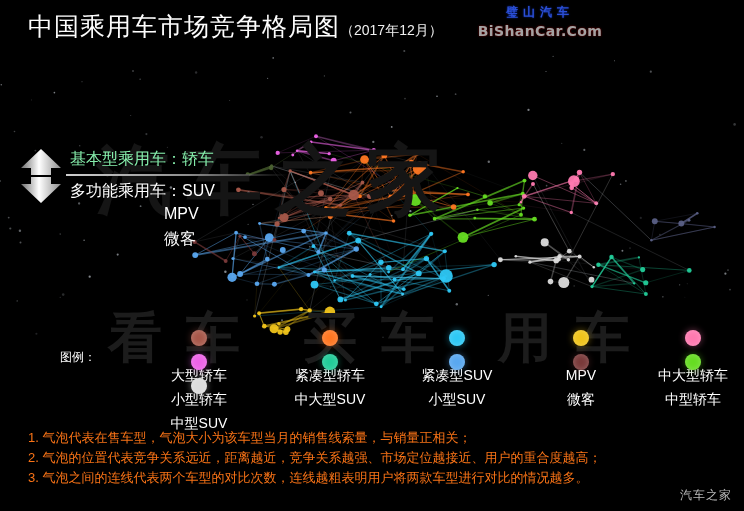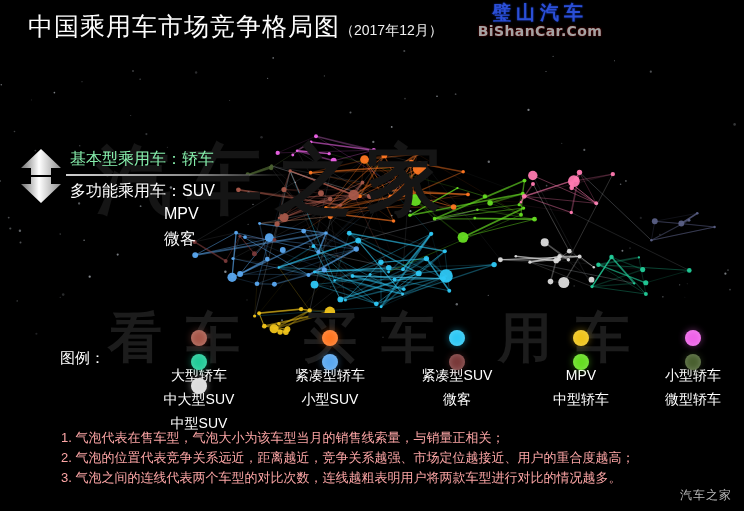--- a/index.html
+++ b/index.html
@@ -14,21 +14,21 @@
   
   .header{position:absolute;left:0;top:0;width:612px;height:54px;}
   .title{
     position:absolute;left:28px;top:10px;
     font-size:25px;letter-spacing:1px;color:#fdfdfd;white-space:nowrap;
   }
   .title .date{font-size:14px;letter-spacing:0;color:#f0f0f0;}
 
   .brand{position:absolute;right:6px;top:2px;width:132px;height:44px;text-align:center;}
   .brand-cn{
-    font-size:19px;font-weight:bold;color:#2b4fd6;letter-spacing:5px;
+    font-size:12px;font-weight:bold;color:#2b4fd6;letter-spacing:5px;
     line-height:20px;text-shadow:0 0 2px #1230a0;
     font-family:"DejaVu Sans","Liberation Sans",sans-serif;
     text-align:center;
   }
   .brand-en{
     font-size:14px;font-weight:bold;color:#a3a3a3;letter-spacing:0.4px;
     line-height:18px;text-shadow:0 0 2px #8a0505;
     font-family:"DejaVu Sans","Liberation Sans",sans-serif;
   }
 
@@ -56,38 +56,38 @@
     background:linear-gradient(to right,#cfcfcf,#8d8d8d 55%,rgba(140,140,140,0));
   }
   .axis-top{position:absolute;left:52px;top:6px;font-size:16px;color:#86efac;white-space:nowrap;}
   .axis-bot{position:absolute;left:52px;top:38px;font-size:16px;color:#fff;white-space:nowrap;}
   .axis-sub{position:absolute;left:146px;font-size:16px;color:#fff;white-space:nowrap;}
   .axis-sub.s1{top:62px;}
   .axis-sub.s2{top:86px;}
 
   
   .legend{position:absolute;left:60px;top:344px;width:680px;height:74px;}
-  .legend-title{position:absolute;left:0;top:5px;font-size:15px;color:#fff;white-space:nowrap;}
+  .legend-title{position:absolute;left:0;top:5px;font-size:12px;color:#fff;white-space:nowrap;}
   .legend-grid{
     position:absolute;left:76px;top:0;width:604px;
     display:grid;
     grid-template-columns:126px 136px 118px 130px 94px;
     grid-auto-rows:24px;
     align-items:center;
   }
   .leg{display:flex;align-items:center;gap:21px;white-space:nowrap;flex-direction:column;}
   .dot{
     width:16px;height:16px;border-radius:50%;flex:0 0 16px;
     box-shadow:0 0 5px 1px rgba(255,255,255,0.14) inset;
   }
   .leg-label{font-size:14px;color:#fff;line-height:16px;}
 
   
   .notes{position:absolute;left:28px;top:428px;width:700px;}
-  .note{font-size:13px;color:#fca5a5;line-height:20px;white-space:nowrap;margin-left:33px;}
+  .note{font-size:13px;color:#f97316;line-height:20px;white-space:nowrap;}
   .credit{
     position:absolute;right:12px;top:487px;font-size:12px;color:#b9b9b9;letter-spacing:1px;
   }
 </style>
 </head>
 <body>
 
 <div class="stage">
 
   <div class="header">
@@ -774,42 +774,42 @@
         </div>
         <div class="leg">
           <span class="dot" style="background: rgb(46, 200, 245); box-shadow: rgba(46, 200, 245, 0.333) 0px 0px 6px 1px, rgba(255, 255, 255, 0.18) 0px 0px 5px 1px inset;"></span>
           <span class="leg-label">紧凑型SUV</span>
         </div>
         <div class="leg">
           <span class="dot" style="background: rgb(240, 196, 27); box-shadow: rgba(240, 196, 27, 0.333) 0px 0px 6px 1px, rgba(255, 255, 255, 0.18) 0px 0px 5px 1px inset;"></span>
           <span class="leg-label">MPV</span>
         </div>
         <div class="leg">
+          <span class="dot" style="background: rgb(255, 121, 176); box-shadow: rgba(255, 121, 176, 0.333) 0px 0px 6px 1px, rgba(255, 255, 255, 0.18) 0px 0px 5px 1px inset;"></span>
+          <span class="leg-label">中大型轿车</span>
+        </div>
+        <div class="leg">
           <span class="dot" style="background: rgb(238, 99, 232); box-shadow: rgba(238, 99, 232, 0.333) 0px 0px 6px 1px, rgba(255, 255, 255, 0.18) 0px 0px 5px 1px inset;"></span>
           <span class="leg-label">小型轿车</span>
         </div>
         <div class="leg">
           <span class="dot" style="background: rgb(34, 204, 153); box-shadow: rgba(34, 204, 153, 0.333) 0px 0px 6px 1px, rgba(255, 255, 255, 0.18) 0px 0px 5px 1px inset;"></span>
           <span class="leg-label">中大型SUV</span>
         </div>
         <div class="leg">
           <span class="dot" style="background: rgb(90, 168, 240); box-shadow: rgba(90, 168, 240, 0.333) 0px 0px 6px 1px, rgba(255, 255, 255, 0.18) 0px 0px 5px 1px inset;"></span>
           <span class="leg-label">小型SUV</span>
         </div>
         <div class="leg">
           <span class="dot" style="background: rgb(122, 58, 58); box-shadow: rgba(122, 58, 58, 0.333) 0px 0px 6px 1px, rgba(255, 255, 255, 0.18) 0px 0px 5px 1px inset;"></span>
           <span class="leg-label">微客</span>
         </div>
         <div class="leg">
           <span class="dot" style="background: rgb(102, 221, 34); box-shadow: rgba(102, 221, 34, 0.333) 0px 0px 6px 1px, rgba(255, 255, 255, 0.18) 0px 0px 5px 1px inset;"></span>
           <span class="leg-label">中型轿车</span>
-        </div>
-        <div class="leg">
-          <span class="dot" style="background: rgb(74, 96, 48); box-shadow: rgba(74, 96, 48, 0.333) 0px 0px 6px 1px, rgba(255, 255, 255, 0.18) 0px 0px 5px 1px inset;"></span>
-          <span class="leg-label">微型轿车</span>
         </div>
         <div class="leg">
           <span class="dot" style="background: rgb(220, 220, 220); box-shadow: rgba(220, 220, 220, 0.333) 0px 0px 6px 1px, rgba(255, 255, 255, 0.18) 0px 0px 5px 1px inset;"></span>
           <span class="leg-label">中型SUV</span>
         </div>
         <div class="leg"></div>
         <div class="leg"></div>
       </div>
   </div>
 

